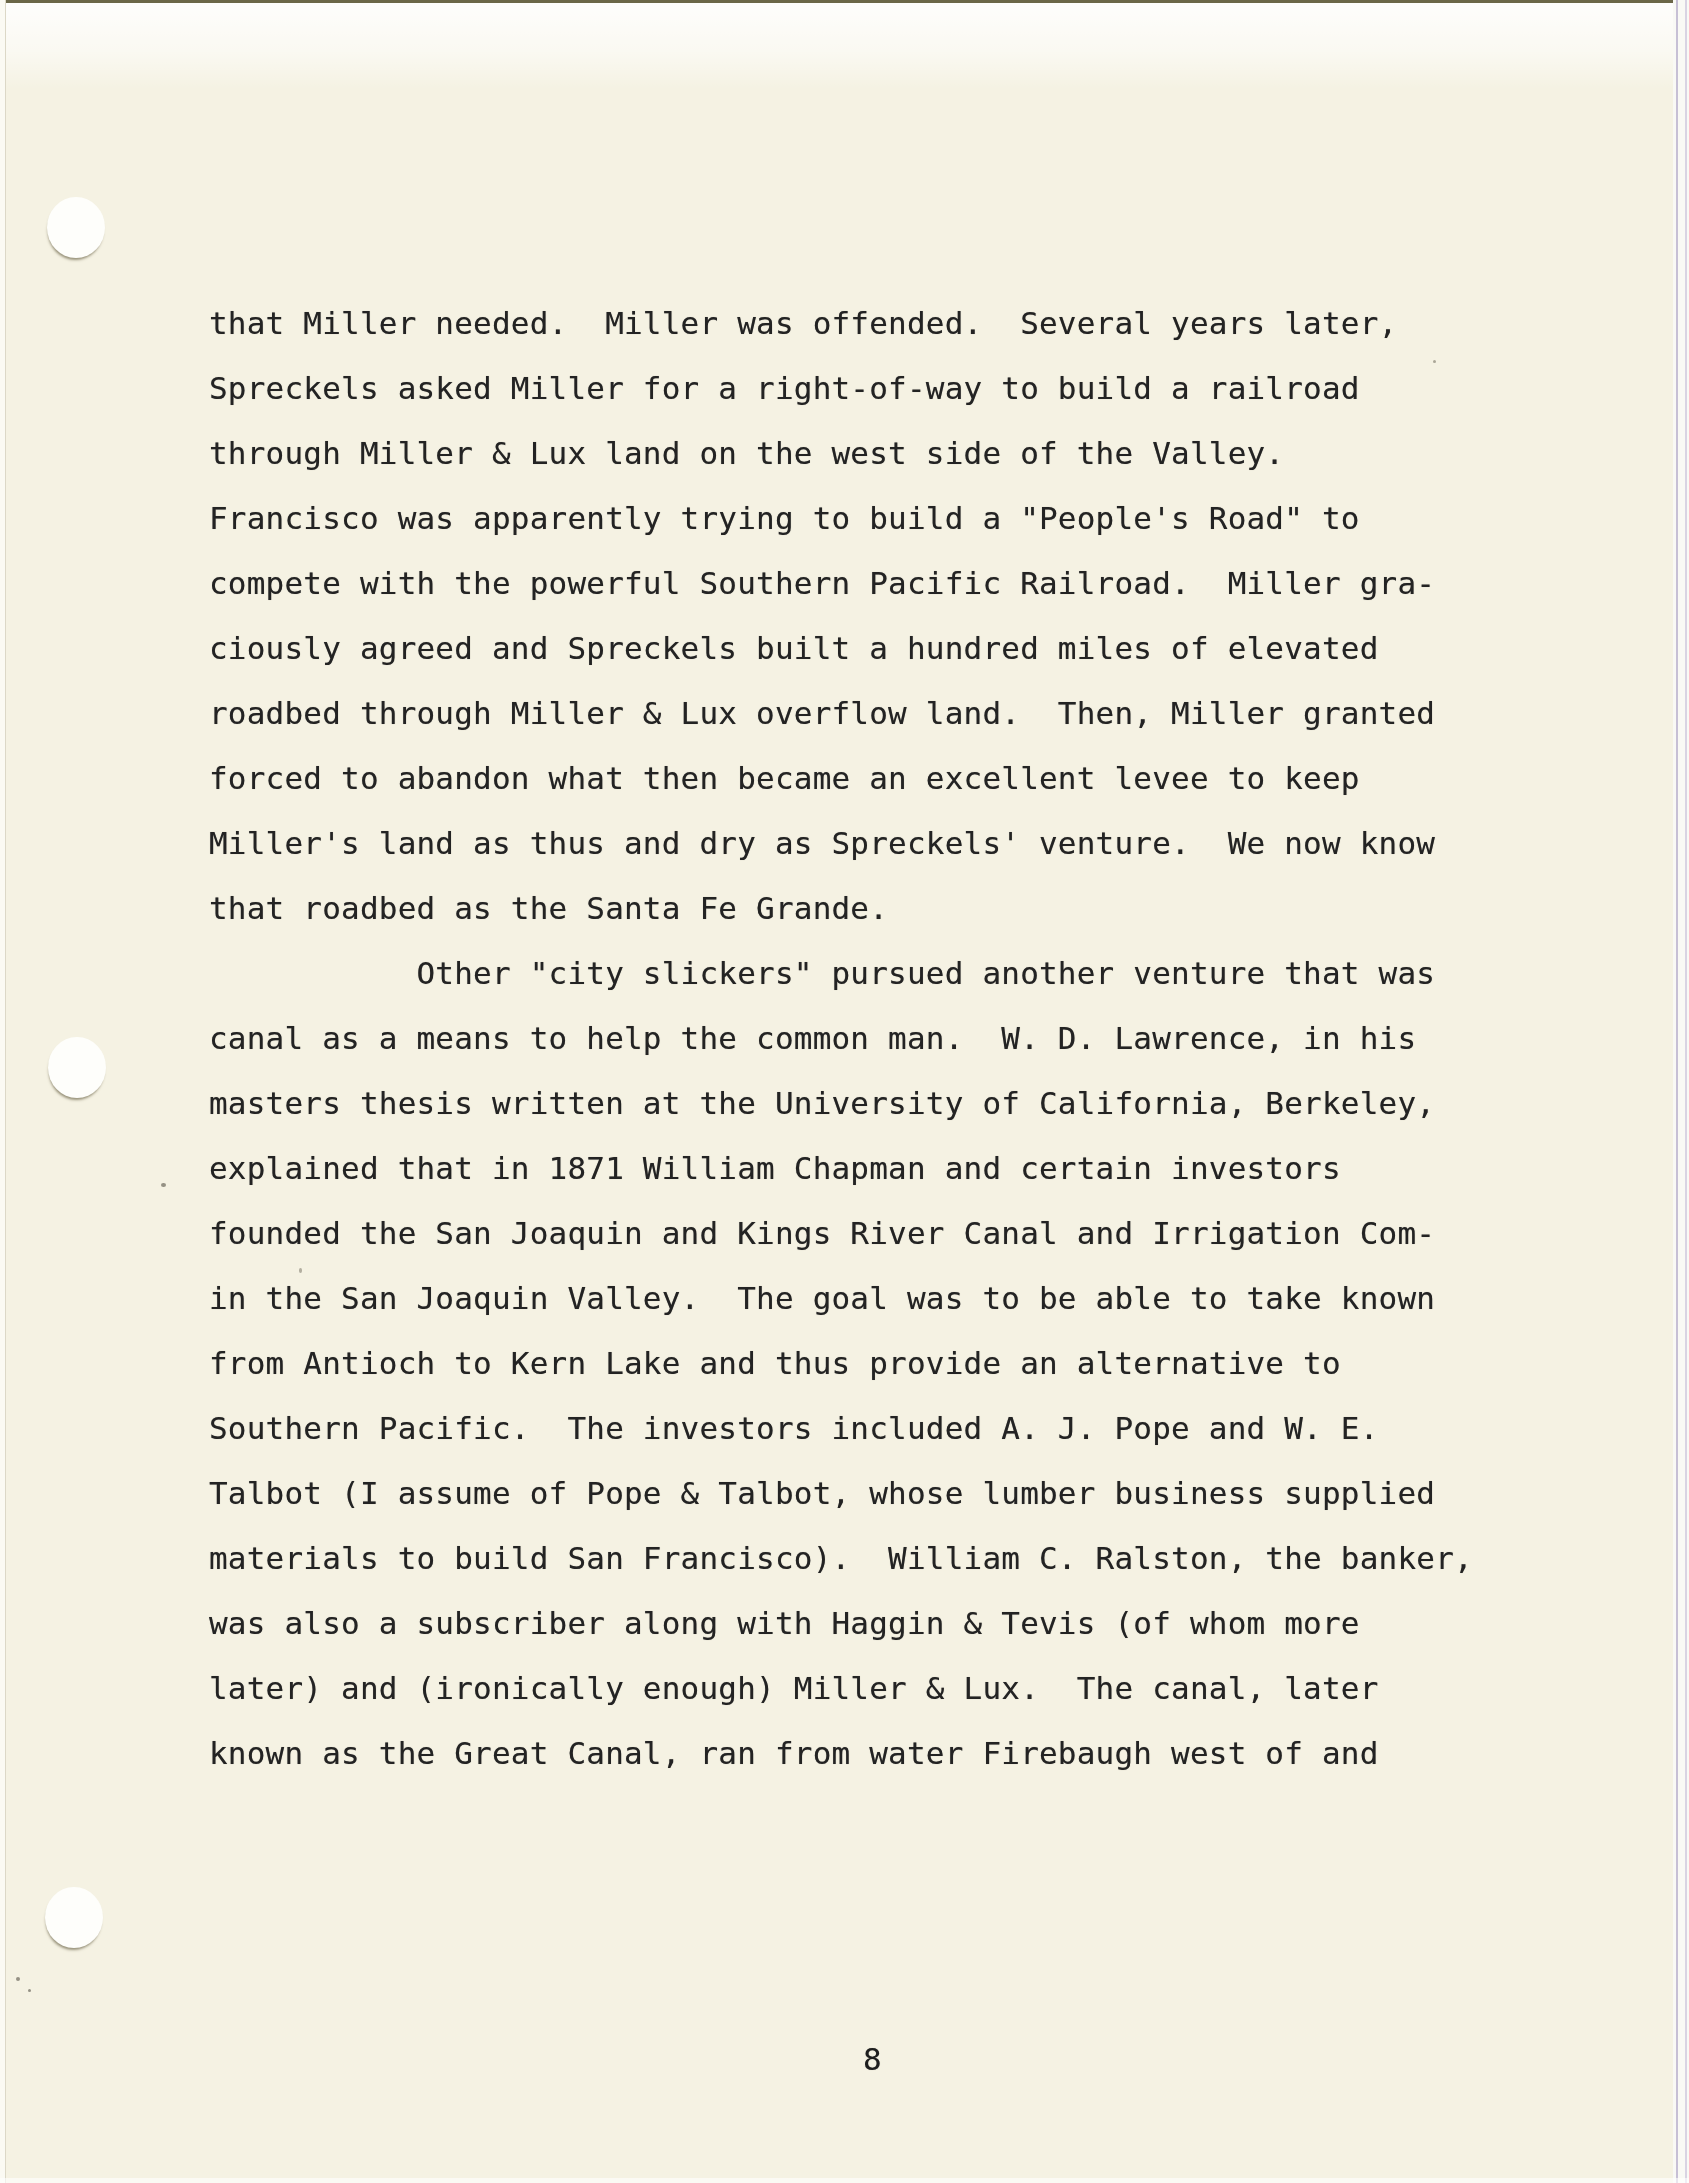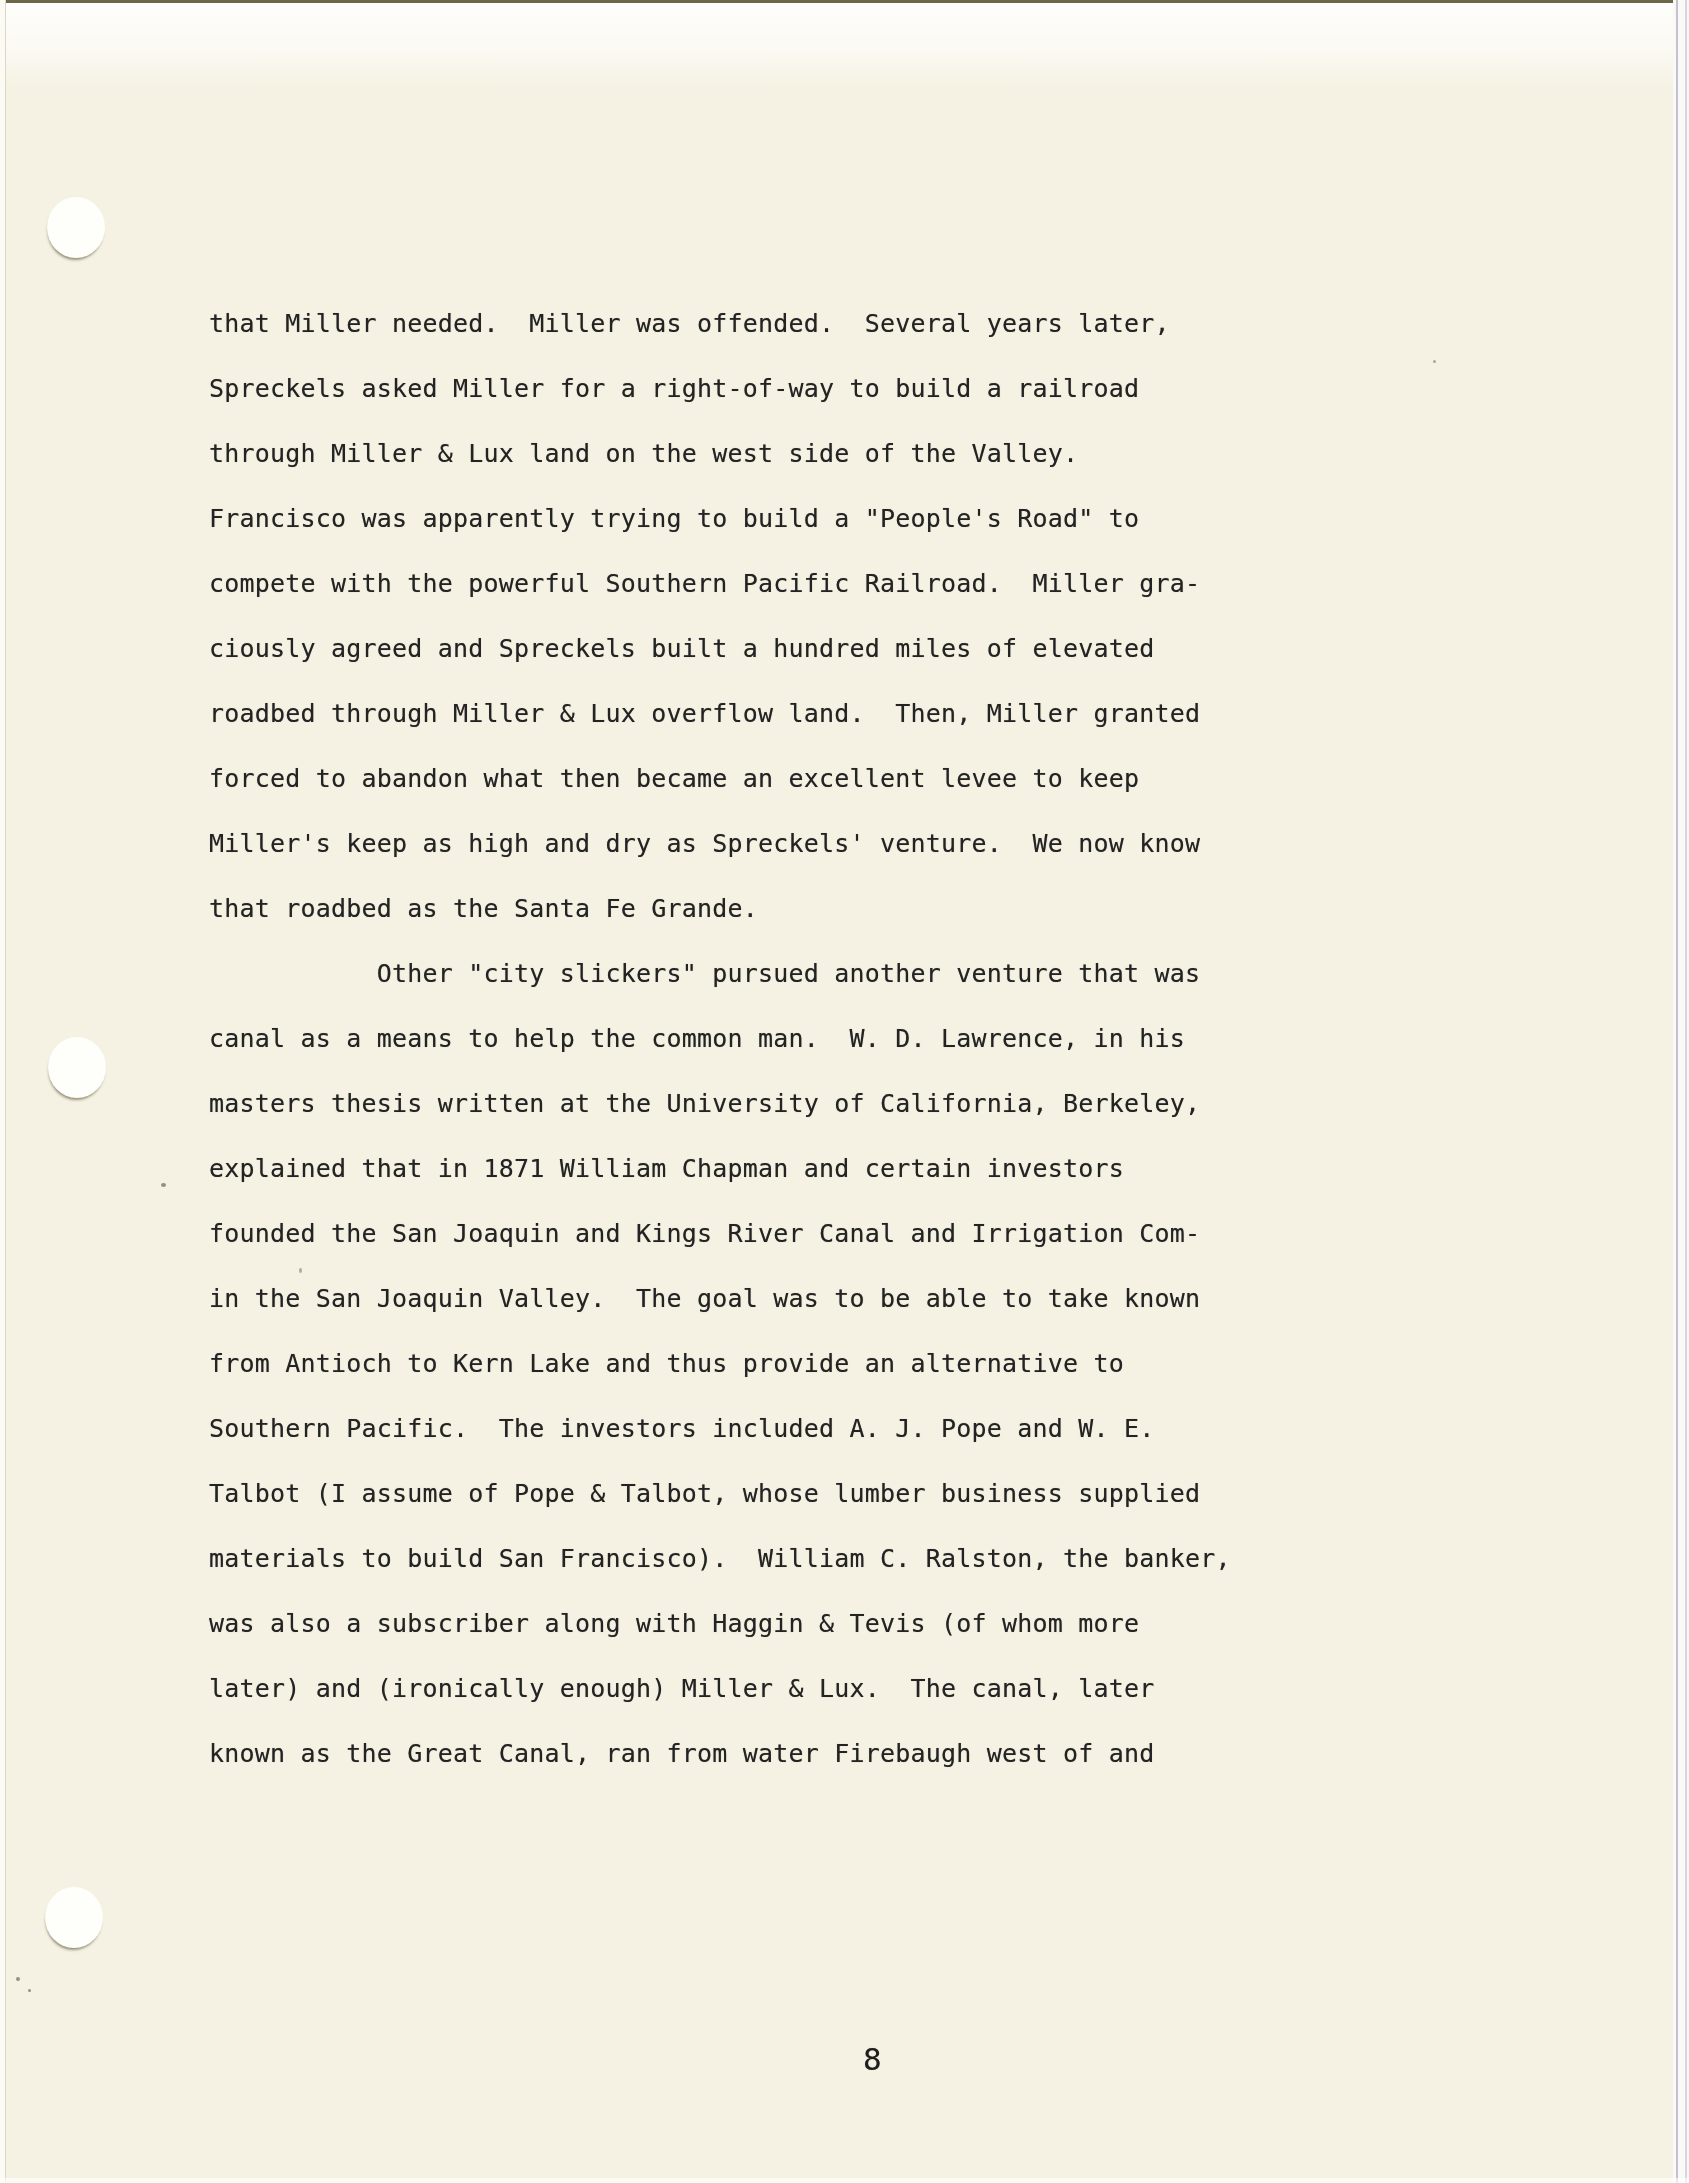--- a/index.html
+++ b/index.html
@@ -67,21 +67,21 @@
   .hole.h1 { left: 47px;  top: 197px;  }
   .hole.h2 { left: 48px;  top: 1037px; }
   .hole.h3 { left: 45px;  top: 1887px; }
 
   
   .text-block {
     position: absolute;
     left: 209px;
     top: 291px;
     color: #232323;
-    font-size: 25px;
+    font-size: 31px;
     letter-spacing: 0.2px;
     text-shadow: 0 0 0.7px rgba(35,35,35,0.45);
   }
   .typed-line {
     height: 65px;
     line-height: 65px;
     white-space: pre;
   }
   .page-number {
     position: absolute;
@@ -130,21 +130,21 @@
 
 <div class="text-block">
     <div class="typed-line">that Miller needed.  Miller was offended.  Several years later,</div>
     <div class="typed-line">Spreckels asked Miller for a right-of-way to build a railroad</div>
     <div class="typed-line">through Miller &amp; Lux land on the west side of the Valley.</div>
     <div class="typed-line">Francisco was apparently trying to build a "People's Road" to</div>
     <div class="typed-line">compete with the powerful Southern Pacific Railroad.  Miller gra-</div>
     <div class="typed-line">ciously agreed and Spreckels built a hundred miles of elevated</div>
     <div class="typed-line">roadbed through Miller &amp; Lux overflow land.  Then, Miller granted</div>
     <div class="typed-line">forced to abandon what then became an excellent levee to keep</div>
-    <div class="typed-line">Miller's keep as high and dry as Spreckels' venture.  We now know</div>
+    <div class="typed-line">Miller's land as thus and dry as Spreckels' venture.  We now know</div>
     <div class="typed-line">that roadbed as the Santa Fe Grande.</div>
     <div class="typed-line">           Other "city slickers" pursued another venture that was</div>
     <div class="typed-line">canal as a means to help the common man.  W. D. Lawrence, in his</div>
     <div class="typed-line">masters thesis written at the University of California, Berkeley,</div>
     <div class="typed-line">explained that in 1871 William Chapman and certain investors</div>
     <div class="typed-line">founded the San Joaquin and Kings River Canal and Irrigation Com-</div>
     <div class="typed-line">in the San Joaquin Valley.  The goal was to be able to take known</div>
     <div class="typed-line">from Antioch to Kern Lake and thus provide an alternative to</div>
     <div class="typed-line">Southern Pacific.  The investors included A. J. Pope and W. E.</div>
     <div class="typed-line">Talbot (I assume of Pope &amp; Talbot, whose lumber business supplied</div>

